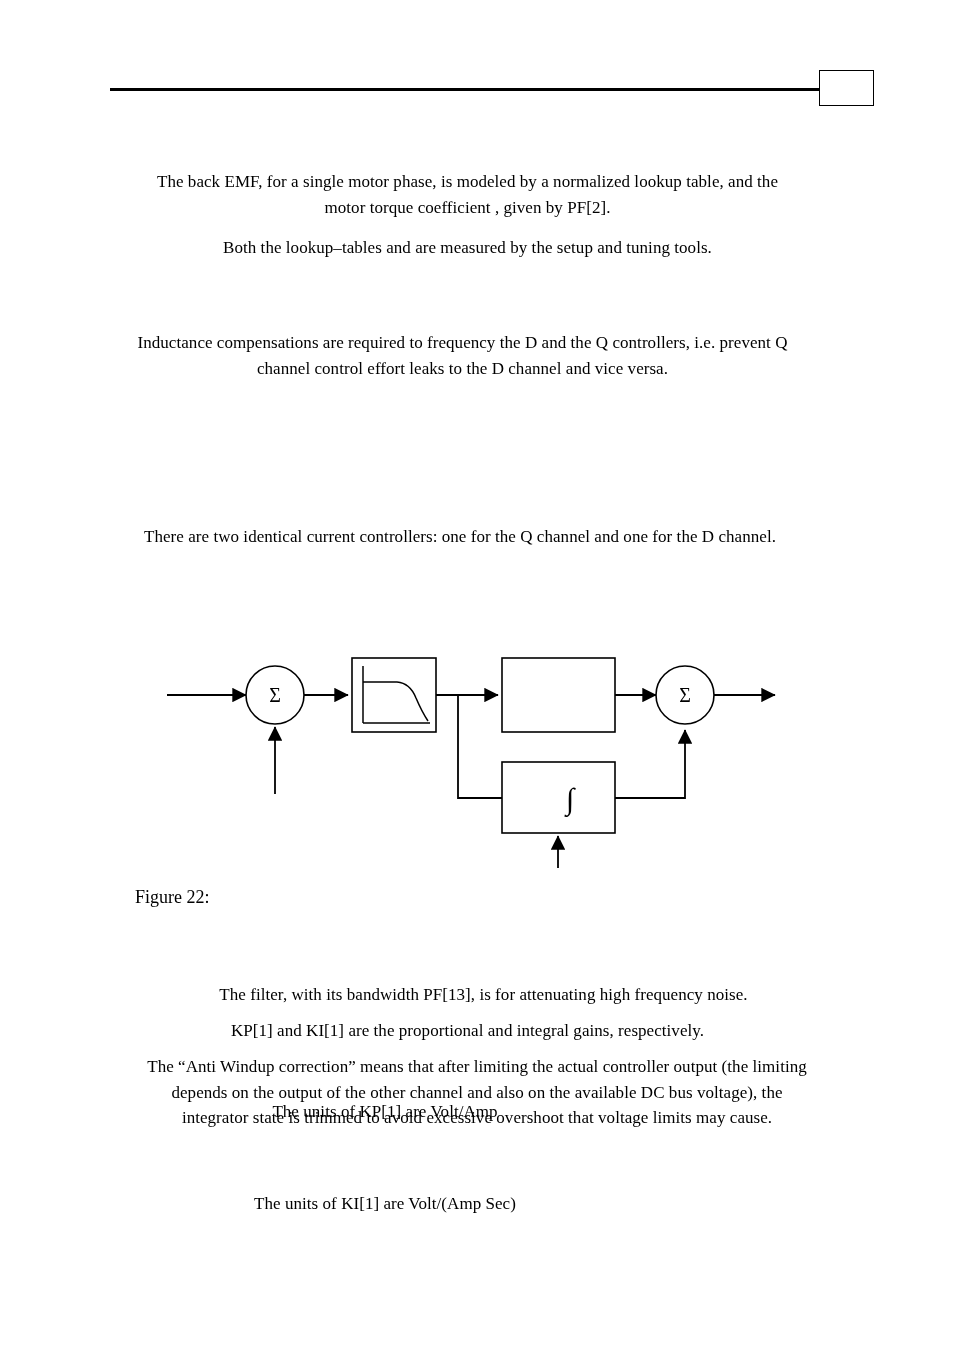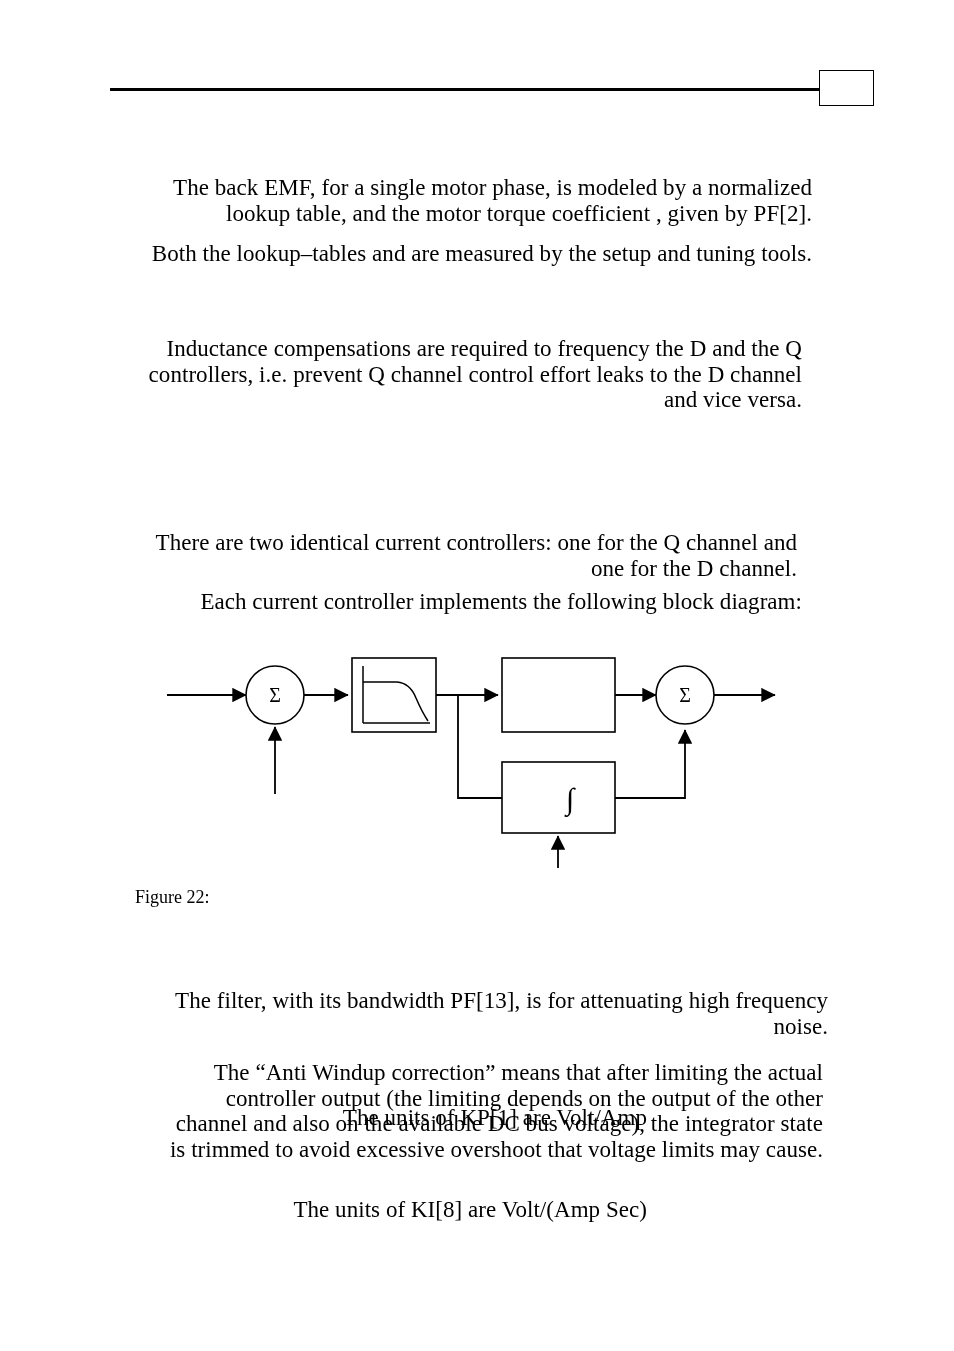--- a/index.html
+++ b/index.html
@@ -45,25 +45,24 @@
     display: flex;
     align-items: center;
     justify-content: center;
     font-size: 15px;
     line-height: 1;
   }
 
   
   .para {
     position: absolute;
-    font-size: 23px;
+    font-size: 17px;
     line-height: 25.5px;
-    text-align: right;
+    text-align: center;
     letter-spacing: 0.05px;
-    margin-left: 12px;
   }
   .p-emf      { left: 135px; top: 152px; width: 665px; }
   .p-both     { left: 135px; top: 218px; width: 665px; }
   .p-induct   { left: 135px; top: 313px; width: 655px; }
   .p-correct  { left: 135px; top: 371px; width: 655px; }
   .p-two      { left: 135px; top: 507px; width: 650px; }
   .p-each     { left: 135px; top: 566px; width: 655px; }
   .p-filter   { left: 151px; top: 965px; width: 665px; }
   .p-gains    { left: 135px; top: 1001px; width: 665px; }
   .p-windup   { left: 143px; top: 1037px; width: 668px; }
@@ -95,21 +94,20 @@
 
   <div class="header-rule"></div>
   <div class="header-pagebox">
     <span class="header-pagenum"></span>
   </div>
 
   <p class="para p-emf">The back EMF, for a single motor phase, is modeled by a normalized lookup table, and the motor torque coefficient     , given by PF[2].</p>
   <p class="para p-both">Both the lookup–tables and        are measured by the setup and tuning tools.</p>
   <p class="para p-induct">Inductance compensations are required to frequency the D and the Q controllers, i.e. prevent Q channel control effort leaks to the D channel and vice versa.</p>
   <p class="para p-two">There are two identical current controllers: one for the Q channel and one for the D channel.</p>
-  <p class="para p-each">Each current controller implements the following block diagram:</p>
 
   <div class="diagram">
     <svg width="954" height="270" viewBox="0 0 954 270" xmlns="http://www.w3.org/2000/svg">
       <defs>
         <marker id="arrow" viewBox="0 0 10 10" refX="9.5" refY="5" markerWidth="8" markerHeight="8" orient="auto-start-reverse">
           <path d="M 0 0 L 10 5 L 0 10 z" fill="#000000"></path>
         </marker>
       </defs>
 
       <line x1="167" y1="75" x2="246" y2="75" stroke="#000000" stroke-width="1.8" marker-end="url(#arrow)"></line>
@@ -151,17 +149,18 @@
       <line x1="714" y1="75" x2="775" y2="75" stroke="#000000" stroke-width="1.8" marker-end="url(#arrow)"></line>
     </svg>
   </div>
 
   <div class="figcaption">
     <span>Figure 22:</span>
     <span></span>
   </div>
 
   <p class="para p-filter">The filter, with its bandwidth PF[13], is for attenuating high frequency noise.</p>
+  <p class="para p-gains">KP[1] and KI[1] are the proportional and integral gains, respectively.</p>
   <p class="para p-windup">The “Anti Windup correction” means that after limiting the actual controller output (the limiting depends on the output of the other channel and also on the available DC bus voltage), the integrator state is trimmed to avoid excessive overshoot that voltage limits may cause.</p>
   <p class="para p-unitskp">The units of KP[1] are Volt/Amp</p>
-  <p class="para p-unitski">The units of KI[8] are Volt/(Amp Sec)</p>
+  <p class="para p-unitski">The units of KI[1] are Volt/(Amp Sec)</p>
 
 </div>
 
 </body></html>

